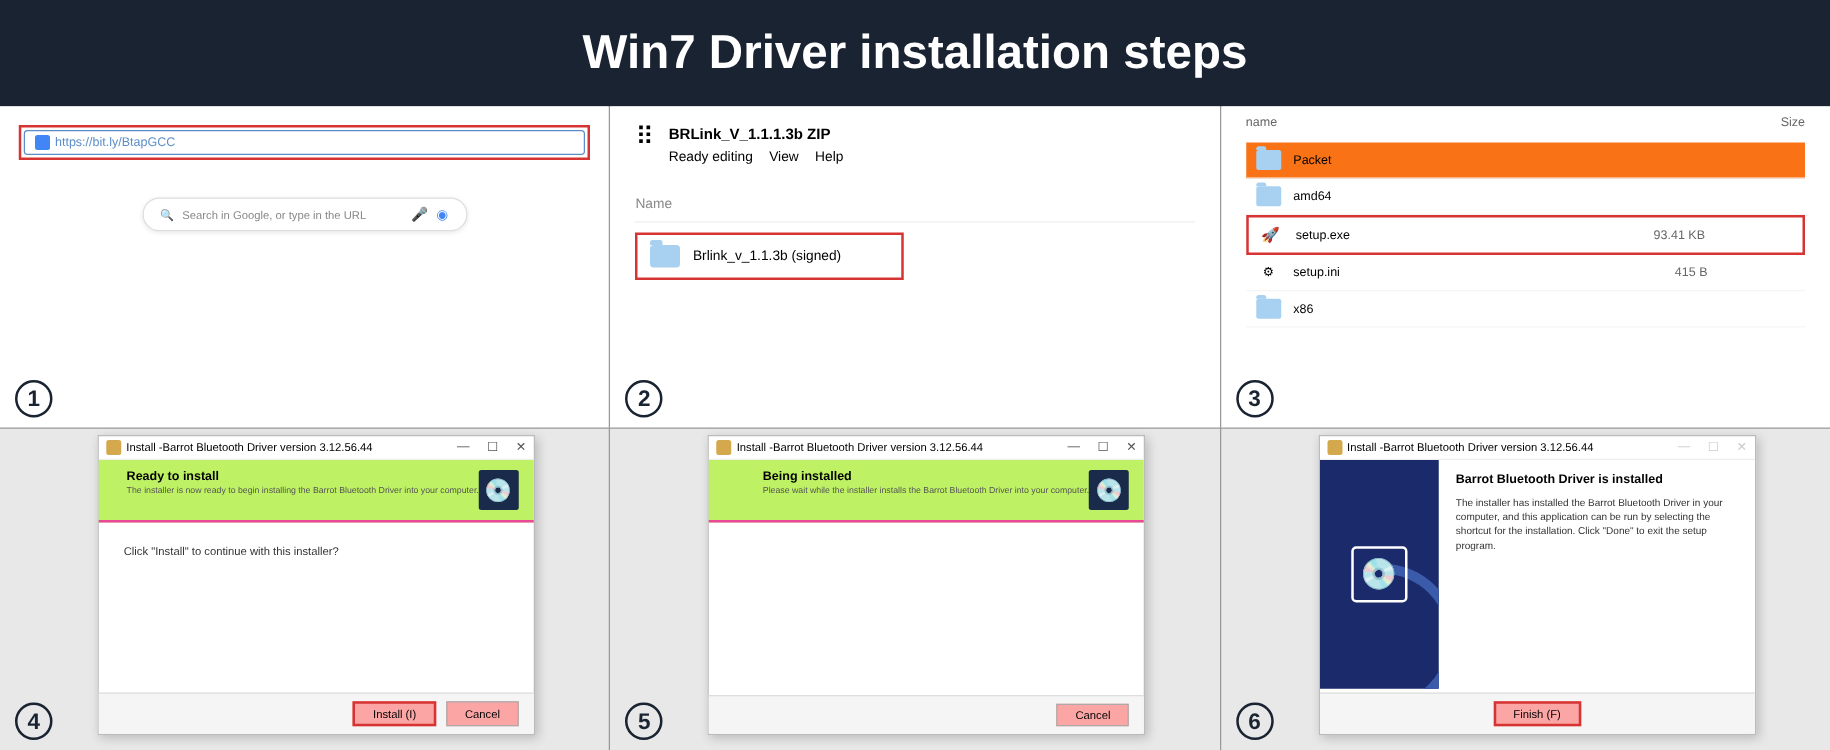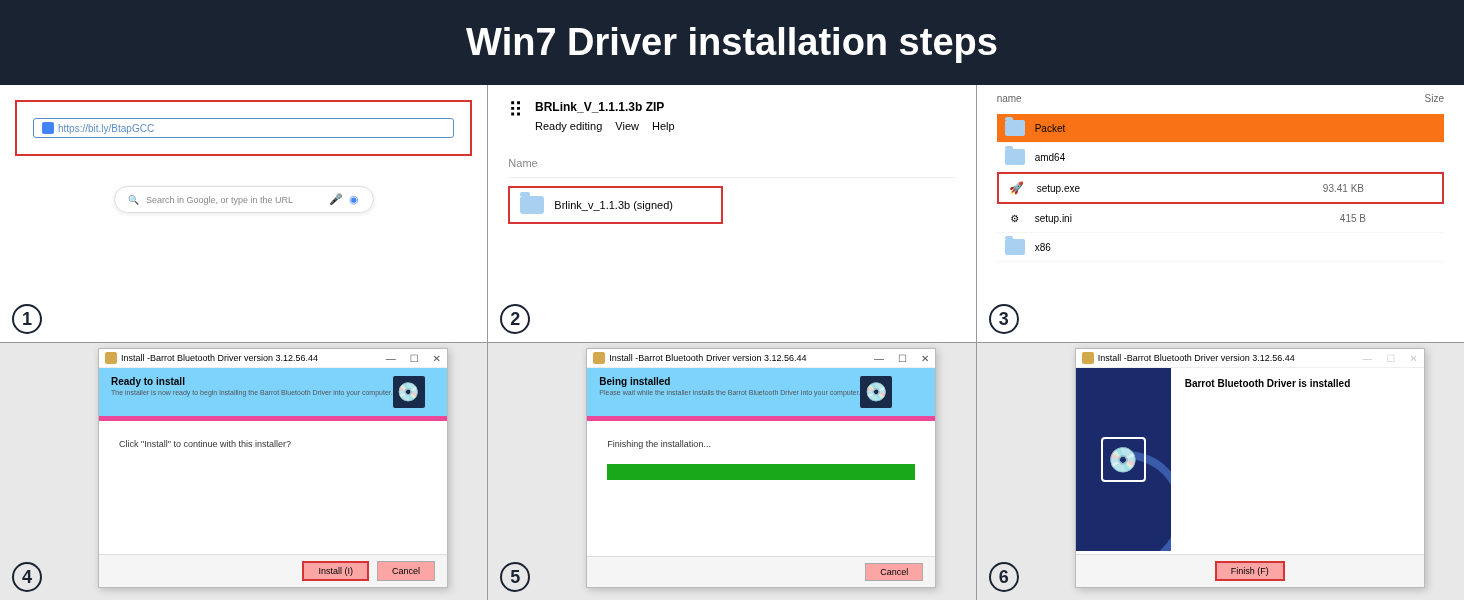--- a/index.html
+++ b/index.html
@@ -5,21 +5,21 @@
 *{margin:0;padding:0;box-sizing:border-box;font-family:Arial,sans-serif}
 body{width:1464px;height:600px;background:#1a2332;overflow:hidden}
 .header{height:85px;display:flex;align-items:center;justify-content:center}
 .header h1{color:#fff;font-size:38px;font-weight:bold}
 .grid{display:grid;grid-template-columns:repeat(3,1fr);grid-template-rows:1fr 1fr;height:515px;gap:1px;background:#999}
 .cell{background:#fff;position:relative;overflow:hidden}
 .cell.gray{background:#e8e8e8}
 .step-num{position:absolute;bottom:8px;left:12px;width:30px;height:30px;border:2px solid #1a2332;border-radius:50%;display:flex;align-items:center;justify-content:center;font-weight:bold;font-size:18px;color:#1a2332;z-index:10}
 
 .s1{padding:15px}
-.url-bar{border:2px solid #d63333;padding:16px;margin-bottom:24px}
+.url-bar{border:2px solid #d63333;padding:2px;margin-bottom:24px}
 .url-inner{border:1px solid #5b8dc9;border-radius:3px;padding:3px 8px;font-size:10px;color:#5b8dc9;display:flex;align-items:center;gap:4px;background:#fff}
 .url-icon{width:12px;height:12px;background:#4285f4;border-radius:2px;display:inline-block}
 .google{text-align:center;font-size:42px;color:#5f8c3a;font-weight:normal;font-family:Georgia,serif}
 .search-box{width:260px;margin:30px auto 0;border:1px solid #ddd;border-radius:20px;padding:6px 14px;font-size:9px;color:#888;display:flex;align-items:center;justify-content:space-between;box-shadow:0 1px 4px rgba(0,0,0,0.1)}
 .search-icons{display:flex;gap:6px}
 .mic{color:#4285f4;font-size:11px}
 .lens{color:#4285f4;font-size:11px}
 
 .s2{padding:15px 20px}
 .s2-head{display:flex;gap:12px;align-items:flex-start;margin-bottom:25px}
@@ -39,25 +39,25 @@
 .s3-head .size{}
 .file-row{display:flex;align-items:center;padding:6px 8px;font-size:10px;gap:10px;border-bottom:1px solid #f5f5f5}
 .file-row .fsize{margin-left:auto;margin-right:70px;color:#666}
 .file-ic{width:20px;height:16px;background:#a8d0f0;border-radius:2px;position:relative;flex-shrink:0}
 .file-ic::before{content:'';position:absolute;top:-3px;left:0;width:8px;height:3px;background:#a8d0f0;border-radius:2px 2px 0 0}
 .exe-ic{width:20px;height:16px;display:flex;align-items:center;justify-content:center;font-size:12px}
 .ini-ic{width:20px;height:16px;display:flex;align-items:center;justify-content:center;font-size:10px}
 .highlight-row{border:2px solid #d63333}
 .packet-row{background:#f97316}
 
-.installer{position:absolute;top:5px;left:98px;width:350px;height:240px;background:#fff;border:1px solid #bbb;box-shadow:2px 2px 8px rgba(0,0,0,0.2)}
+.installer{position:absolute;top:5px;left:78px;width:350px;height:240px;background:#fff;border:1px solid #bbb;box-shadow:2px 2px 8px rgba(0,0,0,0.2)}
 .inst-title{display:flex;align-items:center;padding:3px 6px;font-size:9px;gap:4px;border-bottom:1px solid #eee}
 .inst-title-ic{width:12px;height:12px;background:#d4a94e;border-radius:2px}
 .inst-controls{margin-left:auto;display:flex;gap:14px;font-size:10px;color:#555}
-.inst-header{padding:8px 12px;background:#7dd3fc;display:flex;justify-content:flex-start;align-items:flex-start;border-bottom:5px solid #ec4899}
+.inst-header{padding:8px 12px;background:#bef264;display:flex;justify-content:flex-end;align-items:flex-start;border-bottom:2px solid #ec4899}
 .inst-header-text h4{font-size:10px;font-weight:bold;margin-bottom:2px}
 .inst-header-text p{font-size:7px;color:#555}
 .inst-logo{width:32px;height:32px;background:#1a2a4a;border-radius:2px;display:flex;align-items:center;justify-content:center;color:#fff;font-size:18px}
 .inst-body{padding:18px 20px;font-size:9px;color:#333;height:140px}
 .inst-footer{position:absolute;bottom:0;left:0;right:0;padding:6px 12px;border-top:1px solid #ddd;display:flex;justify-content:flex-end;gap:8px;background:#f5f5f5}
 .inst-btn{padding:3px 14px;font-size:9px;border:1px solid #aaa;background:#fca5a5;cursor:pointer}
 .inst-btn.primary{border:2px solid #d63333}
 .progress-bar{width:100%;height:16px;background:#18a818;margin-top:15px}
 
 .s6-body{display:flex;height:calc(100% - 55px)}
@@ -186,24 +186,20 @@
           <span>✕</span>
         </span>
       </div>
       <div class="inst-header">
         <div class="inst-header-text">
           <h4>Being installed</h4>
           <p>Please wait while the installer installs the Barrot Bluetooth Driver into your computer.</p>
         </div>
         <div class="inst-logo">💿</div>
       </div>
-      <div class="inst-body">
-        <p>Finishing the installation...</p>
-        <div class="progress-bar"></div>
-      </div>
       <div class="inst-footer">
         <button class="inst-btn">Cancel</button>
       </div>
     </div>
     <div class="step-num">5</div>
   </div>
 
   <div class="cell gray">
     <div class="installer">
       <div class="inst-title">
@@ -215,20 +211,21 @@
           <span style="color:#ccc">✕</span>
         </span>
       </div>
       <div class="s6-body">
         <div class="s6-side">
           <div class="s6-arrow"></div>
           <div class="s6-side-icon">💿</div>
         </div>
         <div class="s6-content">
           <h4>Barrot Bluetooth Driver is installed</h4>
+          <p>The installer has installed the Barrot Bluetooth Driver in your computer, and this application can be run by selecting the shortcut for the installation. Click "Done" to exit the setup program.</p>
         </div>
       </div>
       <div class="inst-footer" style="justify-content:center">
         <button class="inst-btn primary">Finish (F)</button>
       </div>
     </div>
     <div class="step-num">6</div>
   </div>
 
 </div>

